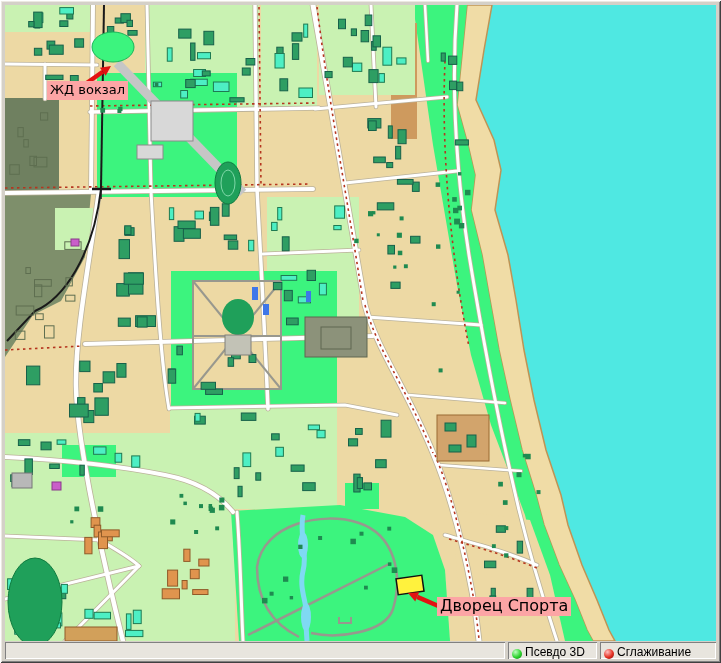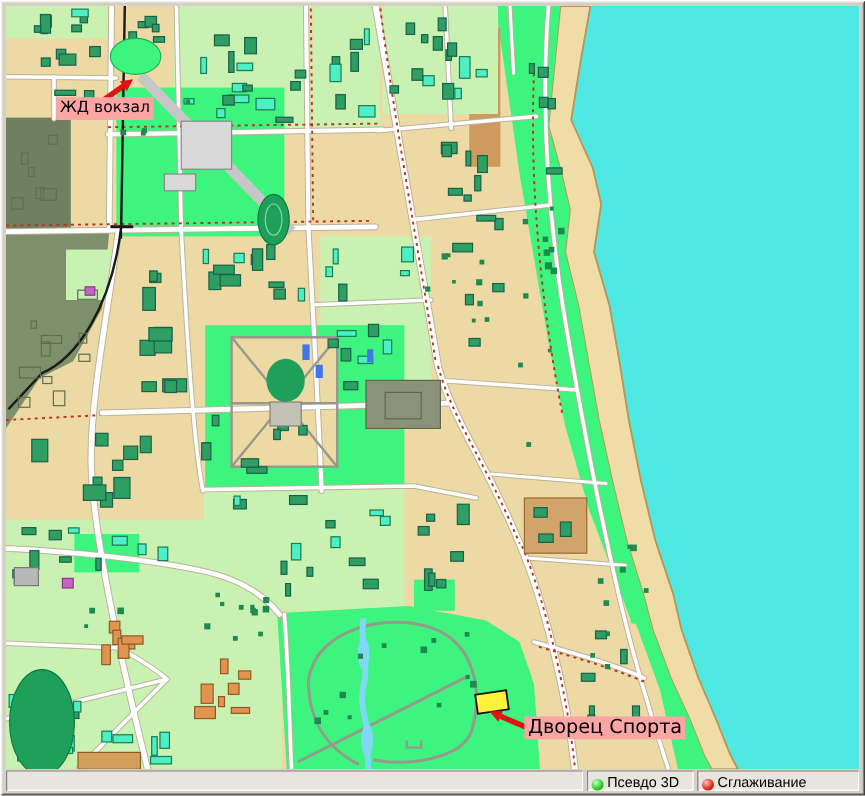--- a/index.html
+++ b/index.html
@@ -27,21 +27,21 @@
     height:17px;margin-top:1px;display:flex;gap:3px;align-items:stretch;
     background:#D4D0C8;
   }
   .sb-panel{
     background:#E8E5DE;display:flex;align-items:flex-end;padding:0 4px;
     box-shadow: inset 1px 1px 0 #808080, inset -1px -1px 0 #FFFFFF;
     font-size:12px;color:#000;overflow:hidden;
   }
   .sb-main{flex:1;}
   .sb-p3d{width:89px;}
-  .sb-smooth{width:135px;}
+  .sb-smooth{width:116px;}
   .ball{
     width:10px;height:10px;border-radius:50%;margin-right:3px;flex:0 0 auto;
   }
   .ball-green{background:radial-gradient(circle at 35% 30%, #BFFFBF, #2FD32F 55%, #0A7A0A);}
   .ball-red{background:radial-gradient(circle at 35% 30%, #FFBFBF, #E53022 55%, #7A0A0A);}
   .sb-text{white-space:nowrap;}
 </style>
 </head>
 <body>
 

